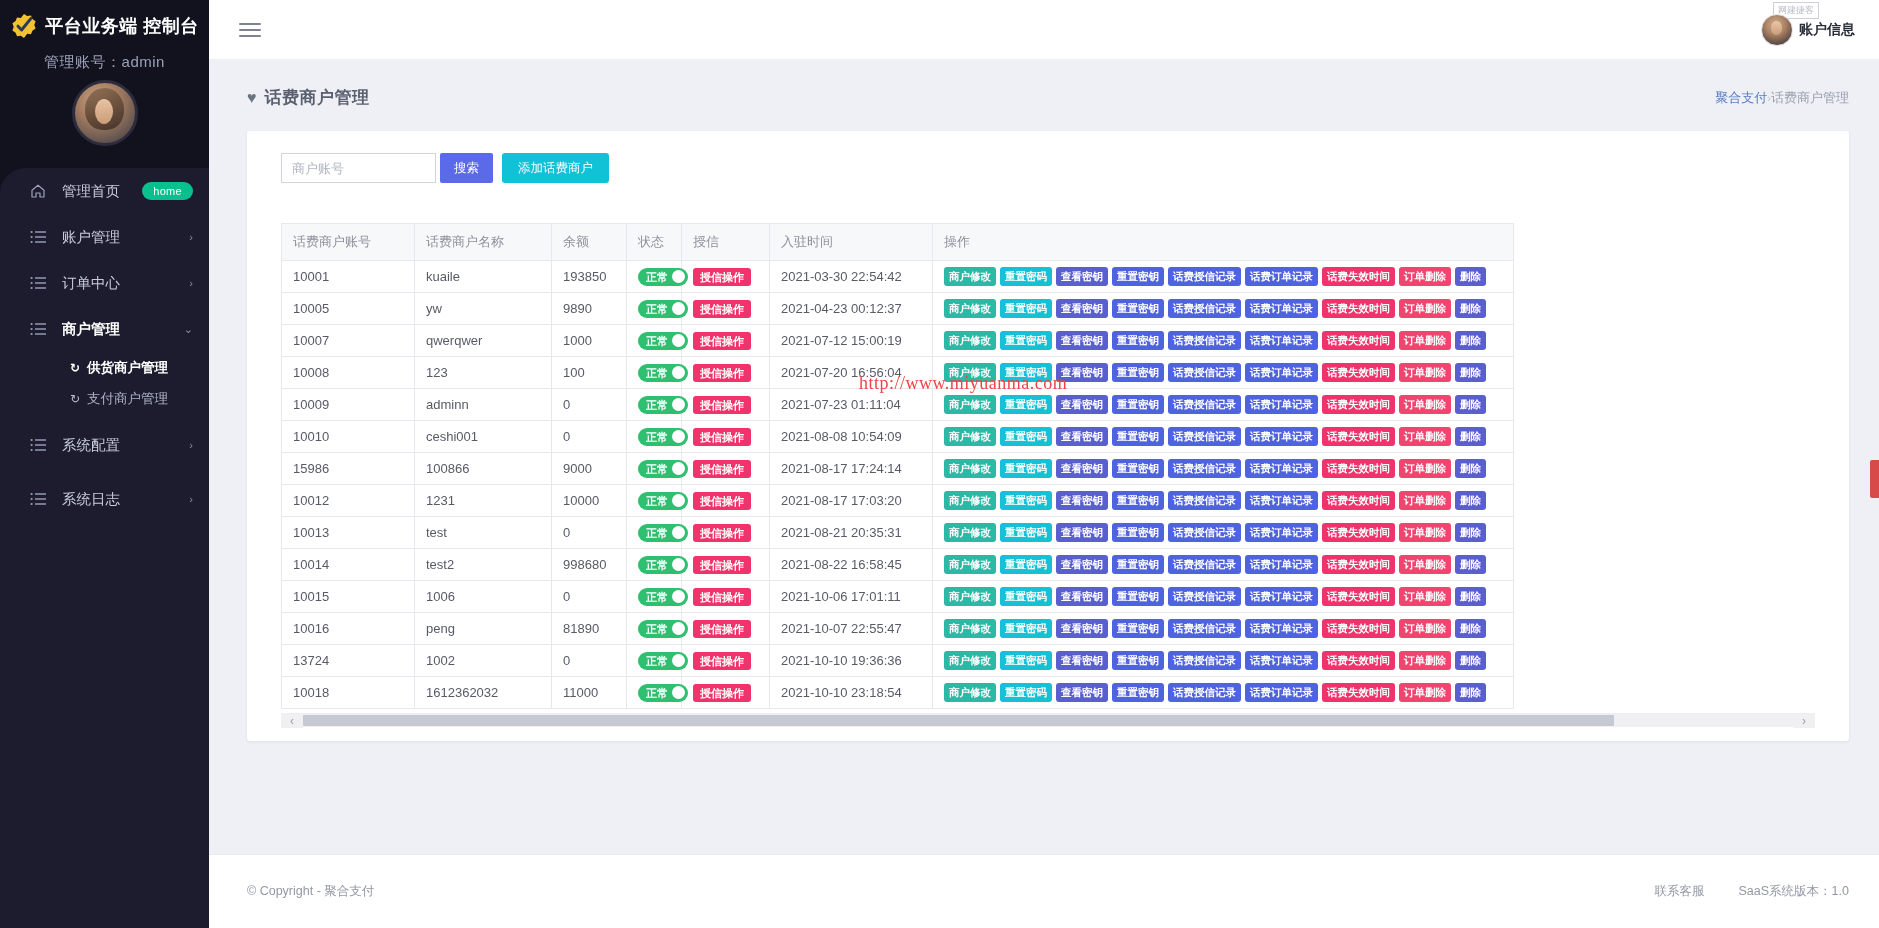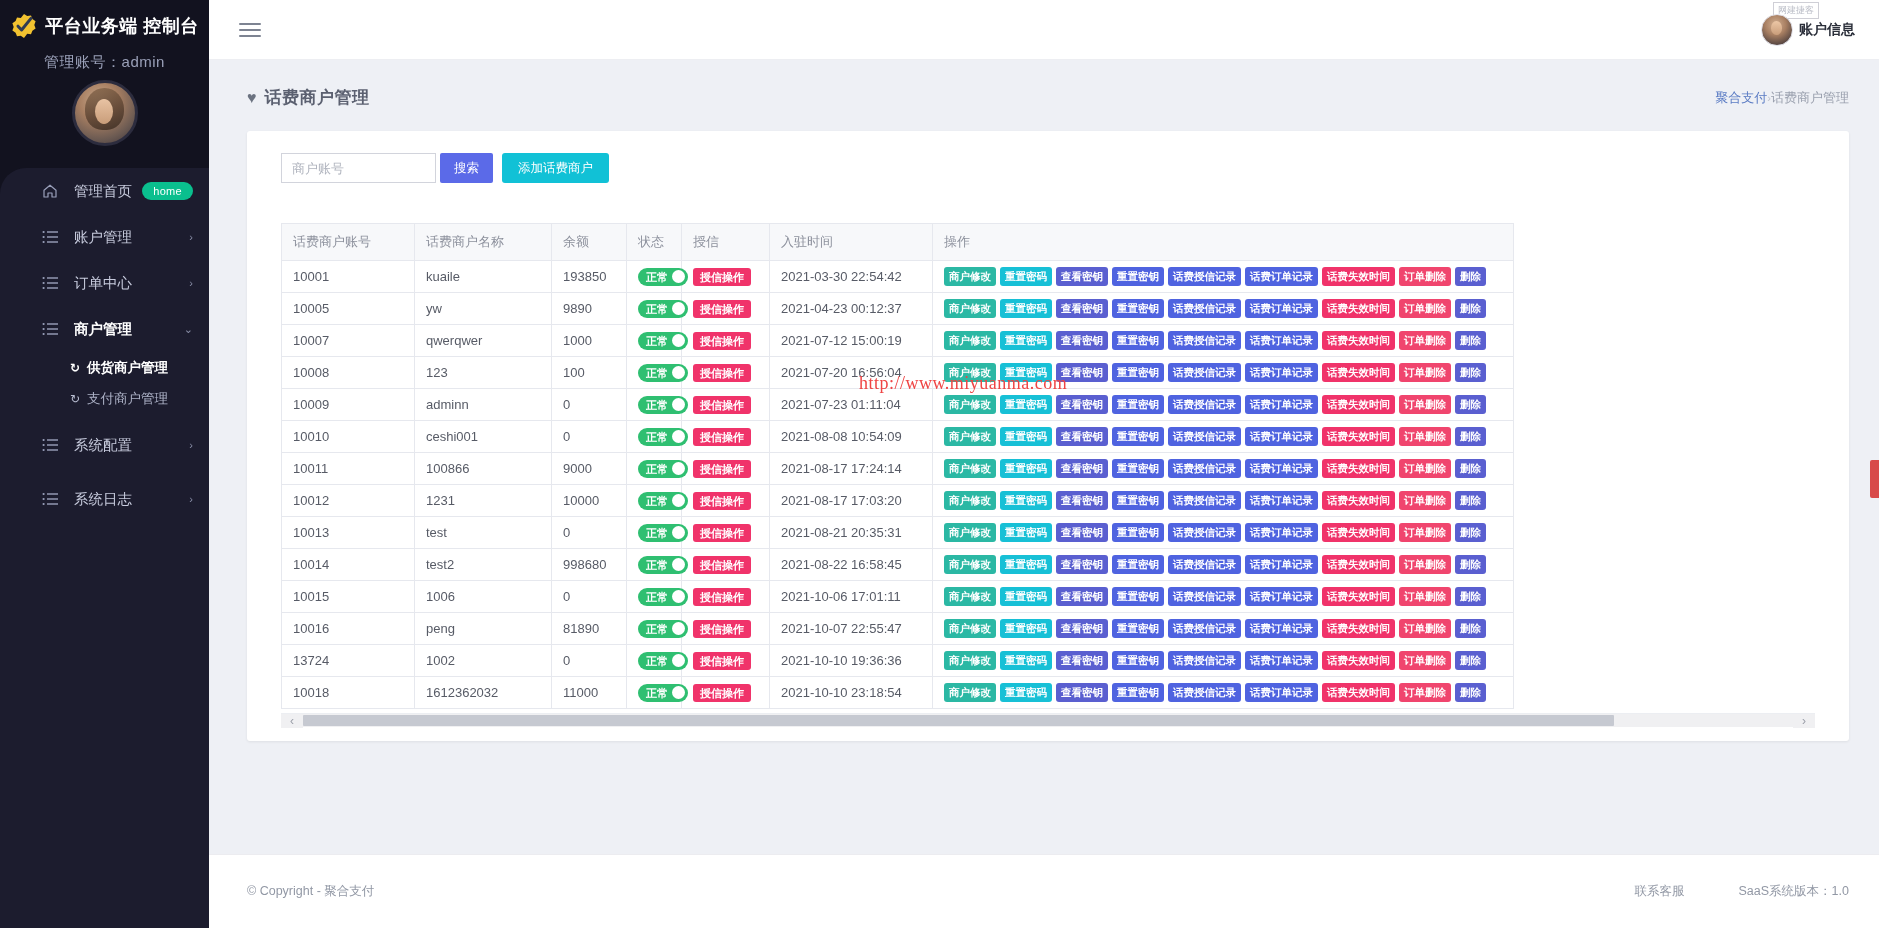--- a/index.html
+++ b/index.html
@@ -57,21 +57,21 @@
     background: #1c1c2e;
     border-top-left-radius: 26px;
     min-height: 790px;
   }
   .nav-label {
     color: #8f94ab; font-size: 12.5px; padding: 22px 0 4px 24px;
     letter-spacing: .3px;
   }
   .nav-item {
     display: flex; align-items: center; height: 46px;
-    padding: 0 16px 0 40px; cursor: pointer; position: relative;
+    padding: 0 16px 0 28px; cursor: pointer; position: relative;
   }
   .nav-item .ico {
     width: 20px; margin-right: 14px; color: #9aa0bb;
     display: inline-flex; align-items: center; justify-content: center;
   }
   .nav-item .lbl { font-size: 14.5px; color: #c7cbdd; flex: 1; white-space: nowrap; }
   .nav-item.active .lbl { color: #ffffff; font-weight: bold; }
   .nav-item .chev { color: #8a8fa8; font-size: 11px; }
   .badge-home {
     background: #0abf8e; color: #fff; font-size: 11px; font-weight: normal;
@@ -198,21 +198,21 @@
     font-family: "Liberation Serif", serif;
   }
 
   .footer {
     position: absolute; left: 0; right: 0; bottom: 0; height: 74px;
     background: #fff; display: flex; align-items: center;
     justify-content: space-between; padding: 0 30px 0 38px;
     border-top: 1px solid #ececf0;
   }
   .copyright { font-size: 12.5px; color: #9298a5; }
-  .footer-right { display: flex; gap: 54px; font-size: 12.5px; color: #9298a5; }
+  .footer-right { display: flex; gap: 34px; font-size: 12.5px; color: #9298a5; }
   .footer-right span { cursor: pointer; }
 
   .edge-tab {
     position: absolute; right: 0; top: 460px; width: 9px; height: 38px;
     background: #d84a4a; border-radius: 2px 0 0 2px;
   }
 </style>
 </head>
 <body>
 
@@ -511,21 +511,21 @@
                     <span class="op" style="background: rgb(79, 99, 224);">重置密钥</span>
                     <span class="op" style="background: rgb(79, 99, 224);">话费授信记录</span>
                     <span class="op" style="background: rgb(79, 99, 224);">话费订单记录</span>
                     <span class="op" style="background: rgb(240, 51, 106);">话费失效时间</span>
                     <span class="op" style="background: rgb(240, 69, 110);">订单删除</span>
                     <span class="op" style="background: rgb(90, 95, 208);">删除</span>
                   </div>
                 </td>
               </tr>
               <tr>
-                <td>10011</td>
+                <td>15986</td>
                 <td>100866</td>
                 <td>9000</td>
                 <td><span class="pill-state">正常<span class="knob"></span></span></td>
                 <td><span class="pill-credit">授信操作</span></td>
                 <td>2021-08-17 17:24:14</td>
                 <td>
                   <div class="ops">
                     <span class="op" style="background: rgb(43, 184, 164);">商户修改</span>
                     <span class="op" style="background: rgb(23, 192, 214);">重置密码</span>
                     <span class="op" style="background: rgb(90, 95, 208);">查看密钥</span>

